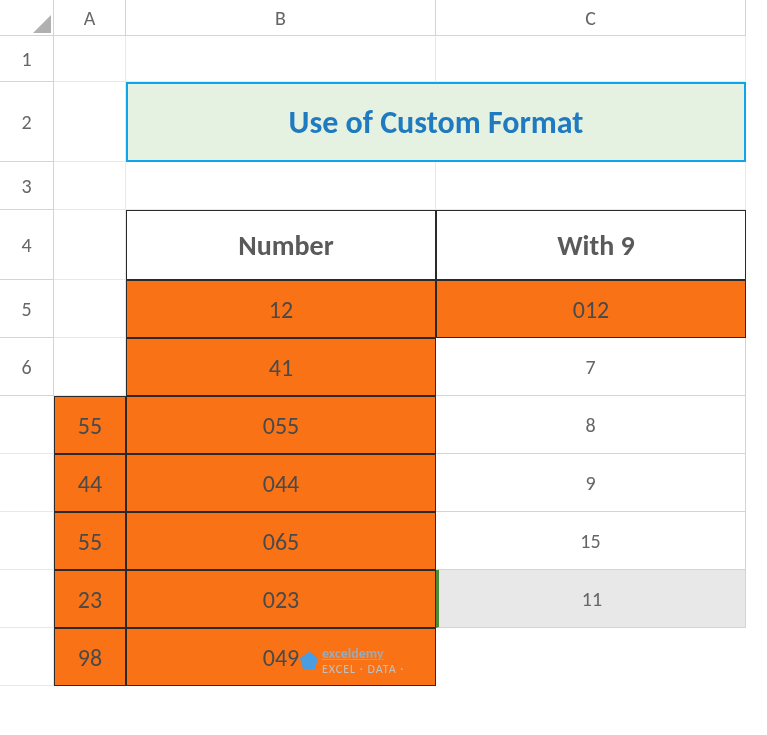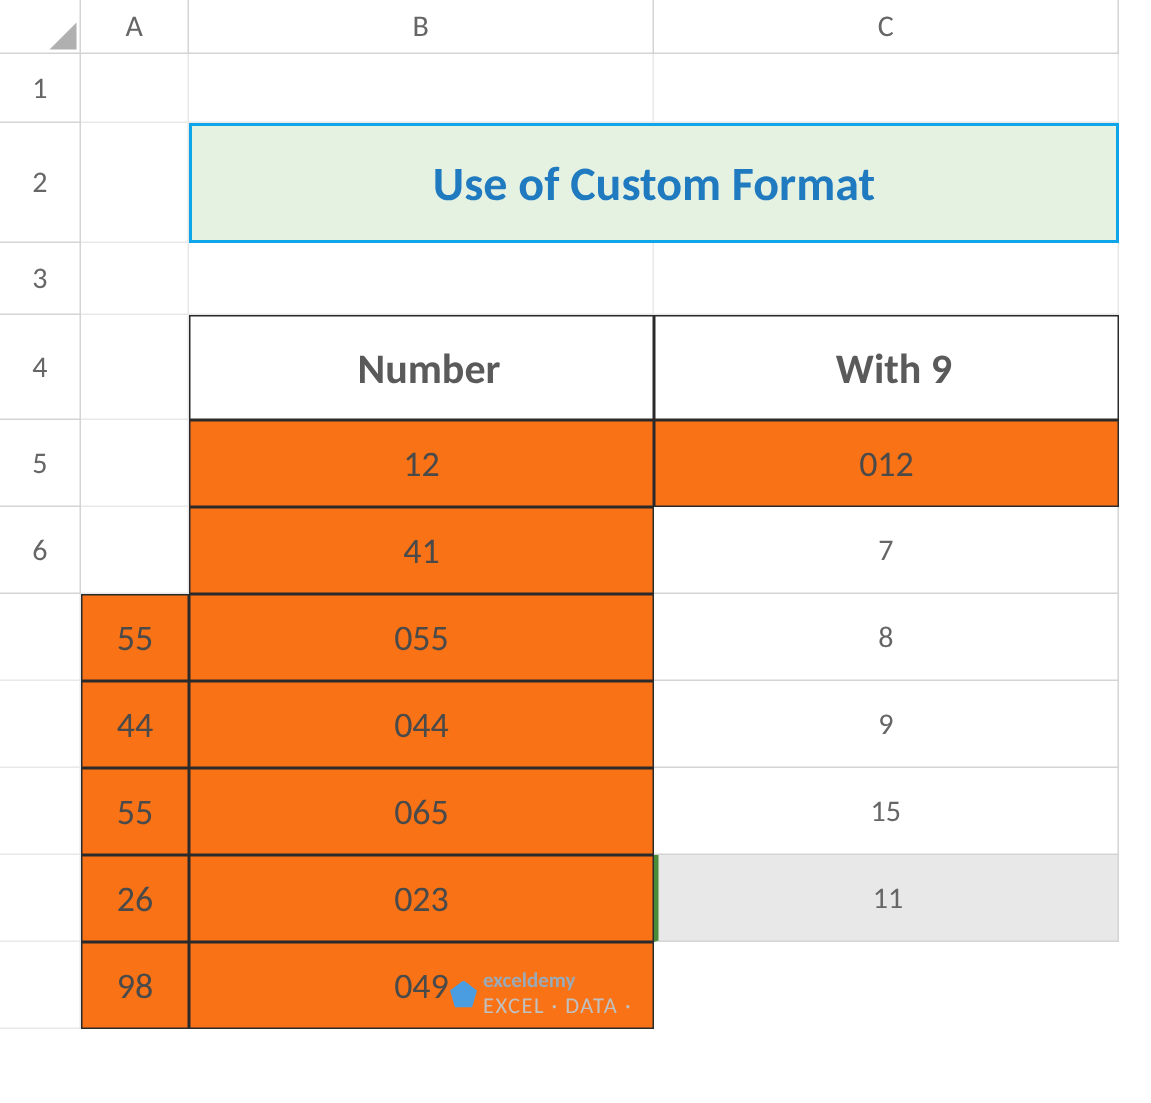--- a/index.html
+++ b/index.html
@@ -111,23 +111,24 @@
     .wm-icon {
       width: 18px;
       height: 18px;
       background: #4a9de0;
       clip-path: polygon(50% 0%, 100% 38%, 82% 100%, 18% 100%, 0% 38%);
       position: relative;
     }
     .wm-brand {
       font-weight: bold;
       color: #9aaab8;
+      text-decoration: underline;
     }
     .wm-sub {
-      font-size: 15px;
+      font-size: 12px;
       letter-spacing: 1px;
       color: #c0c0c0;
     }
   </style>
 </head>
 <body>
 
 <div class="sheet">
   <div class="select-all"></div>
   <div class="col-head">A</div>
@@ -172,21 +173,21 @@
   <div class="table-data">44</div>
   <div class="table-data">044</div>
 
   <div class="row-head">9</div>
   <div class="cell"></div>
   <div class="table-data">55</div>
   <div class="table-data">065</div>
 
   <div class="row-head">15</div>
   <div class="cell"></div>
-  <div class="table-data">26</div>
+  <div class="table-data">23</div>
   <div class="table-data">023</div>
 
   <div class="row-head active">11</div>
   <div class="cell"></div>
   <div class="table-data">98</div>
   <div class="table-data">049</div>
 </div>
 
 <div class="watermark">
   <div class="wm-icon"></div>

